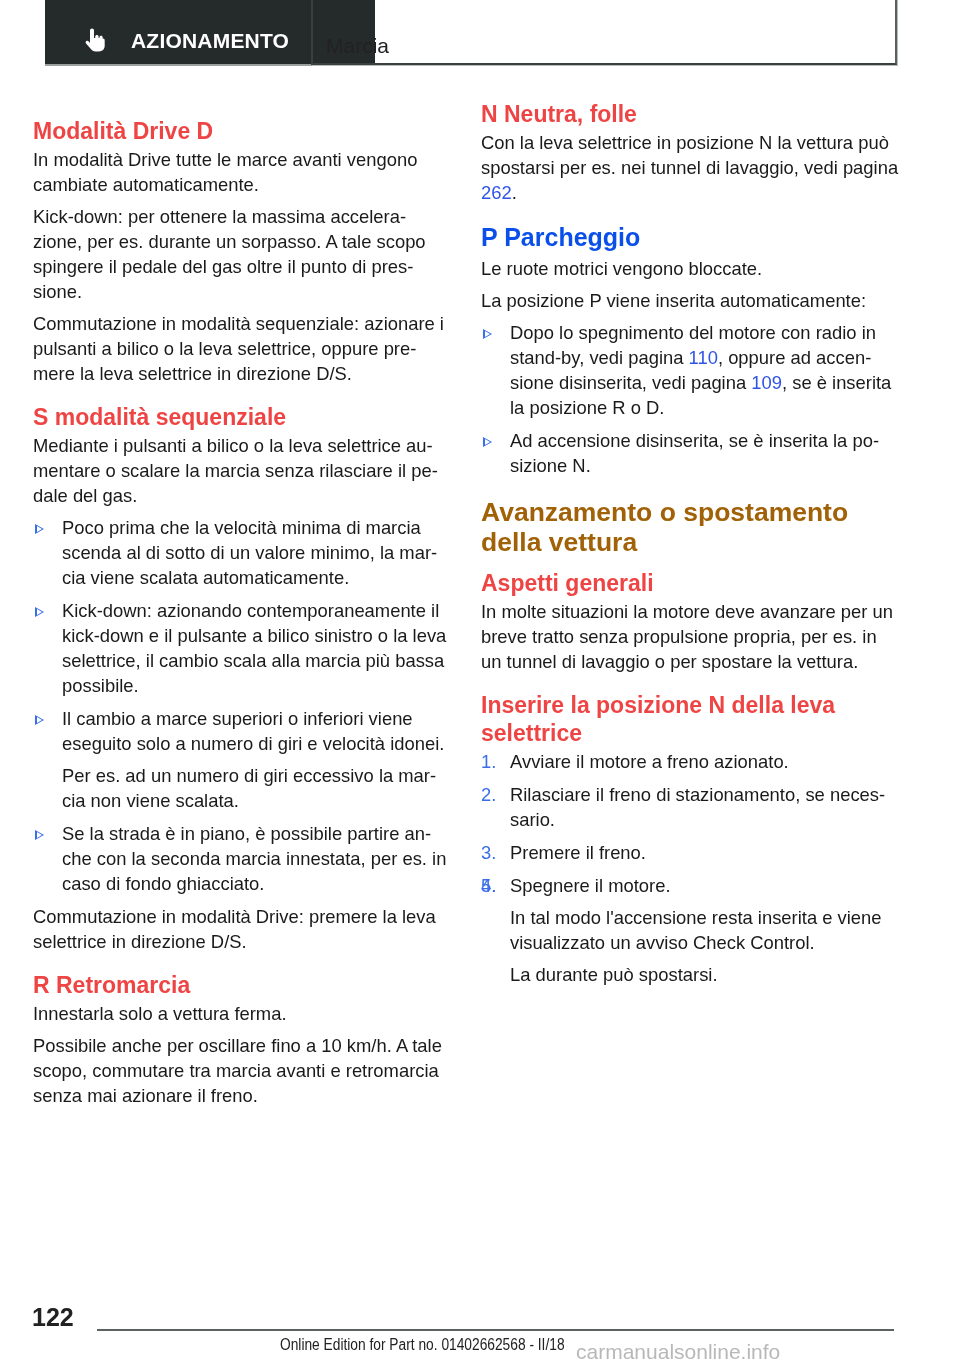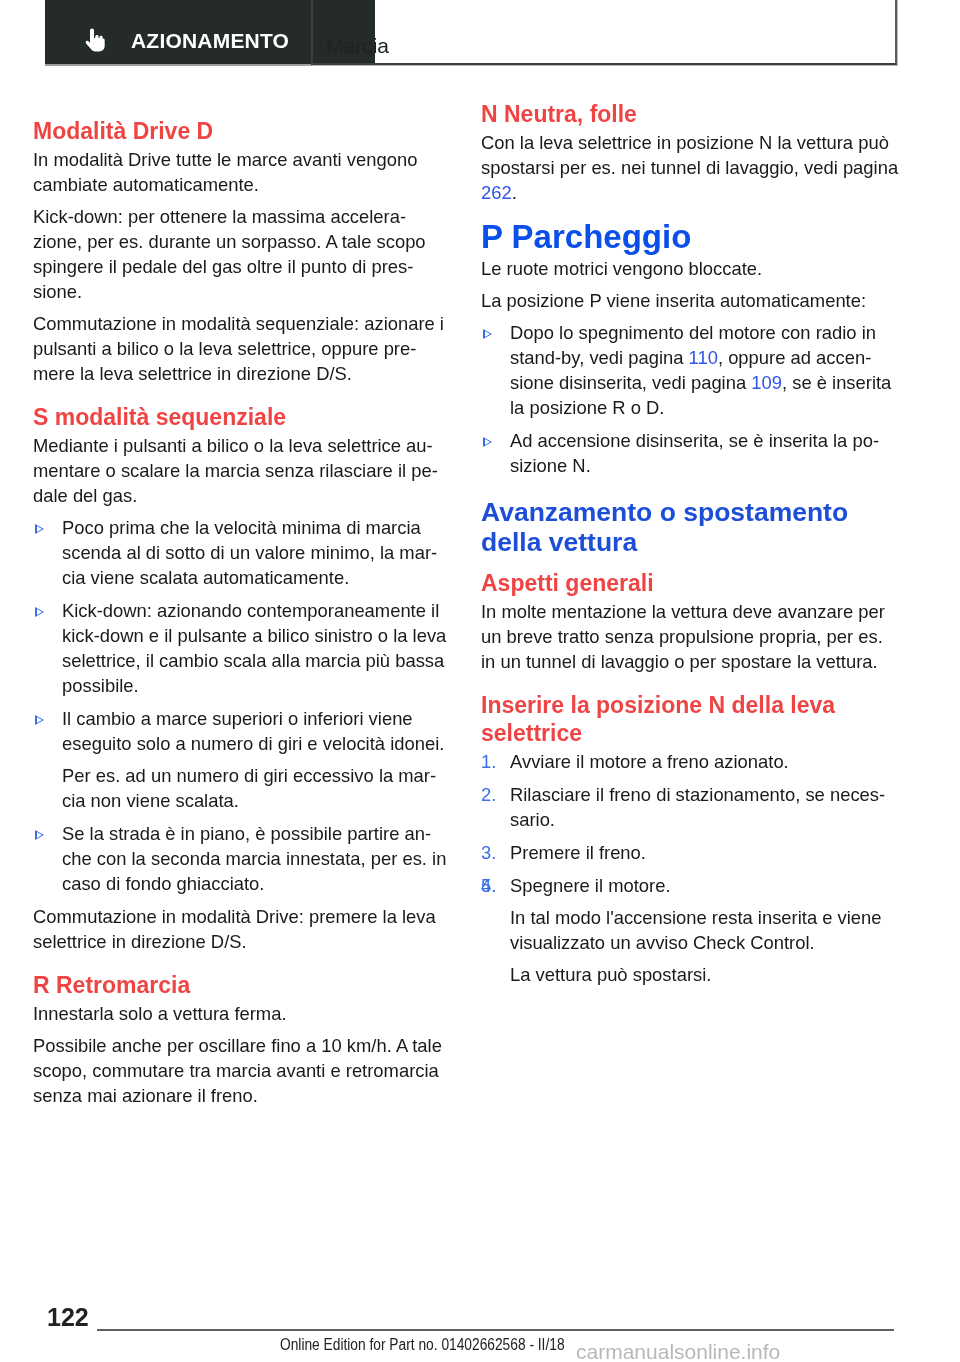--- a/index.html
+++ b/index.html
@@ -18,42 +18,42 @@
   .hdr-box-label { position: absolute; left: 13px; top: 36px; font-size: 21px; color: #222; }
 
   
   .col { position: absolute; top: 100px; font-size: 18.4px; line-height: 25px; }
   .col-left { left: 33px; width: 415px; }
   .col-right { left: 481px; width: 420px; }
 
   p { margin: 0 0 7px 0; }
   h2 { margin: 0; font-weight: bold; }
   .h-light { color: #ef4444; font-size: 23px; line-height: 28px; margin-top: 17px; margin-bottom: 2px; }
-  .h-dark  { color: #0a4fea; font-size: 33px; line-height: 30px; margin-top: 17px; margin-bottom: 4px; }
-  .h-big   { color: #1d4ed8; font-size: 26.5px; line-height: 30px; margin-top: 19px; margin-bottom: 12px; }
+  .h-dark  { color: #0a4fea; font-size: 25px; line-height: 30px; margin-top: 17px; margin-bottom: 4px; }
+  .h-big   { color: #a16207; font-size: 26.5px; line-height: 30px; margin-top: 19px; margin-bottom: 12px; }
   .first { margin-top: 0; }
 
   ul.tri { list-style: none; margin: 0 0 7px 0; padding: 0; }
   ul.tri li { position: relative; padding-left: 29px; margin-bottom: 8px; }
   ul.tri li .tri-icon { position: absolute; left: 2px; top: 9px; width: 0; height: 0;
                          border-top: 5px solid transparent; border-bottom: 5px solid transparent;
                          border-left: 9px solid #3a6ee8; }
   ul.tri li .tri-icon::after { content: ""; position: absolute; left: -7px; top: -3px; width: 0; height: 0;
                          border-top: 3px solid transparent; border-bottom: 3px solid transparent;
                          border-left: 5px solid #fff; }
   .sub-p { display: block; margin-top: 7px; }
 
   ol.num { list-style: none; margin: 0; padding: 0; }
   ol.num li { position: relative; padding-left: 29px; margin-bottom: 8px; }
   ol.num li .num-label { position: absolute; left: 0; top: 0; color: #3a6ee8; }
 
   .link { color: #2f54e6; }
 
   
-  .page-num { position: absolute; left: 47px; top: 1303px; font-size: 25px; font-weight: bold; color: #222; }
+  .page-num { position: absolute; left: 32px; top: 1303px; font-size: 25px; font-weight: bold; color: #222; }
   .footer-rule { position: absolute; left: 97px; top: 1329px; width: 797px; height: 2px; background: #5c6262; }
   .footer-text { position: absolute; left: 280px; top: 1336px; font-size: 16px; color: #222;
                  font-family: "Liberation Sans Narrow", "Liberation Sans", sans-serif; transform: scaleX(0.86); transform-origin: left top; white-space: nowrap; }
   .watermark { position: absolute; left: 576px; top: 1340px; font-size: 21px; color: #b8b8b8; white-space: nowrap; }
 </style>
 </head>
 <body>
 
 <div class="hdr-tab">
   <svg class="hdr-icon" viewBox="0 0 26 26">
@@ -113,31 +113,31 @@
       <span>Dopo lo spegnimento del motore con radio in stand-by, vedi pagina </span><span class="link">110</span><span>, oppure ad accen­sione disinserita, vedi pagina </span><span class="link">109</span><span>, se è inse­rita la posizione R o D.</span>
     </li>
     <li>
       <span class="tri-icon"></span>
       <span>Ad accensione disinserita, se è inserita la po­sizione N.</span>
     </li>
   </ul>
 
   <h2 class="h-big">Avanzamento o spostamento della vettura</h2>
   <h2 class="h-light" style="margin-top:0">Aspetti generali</h2>
-  <p>In molte mentazione la vettura deve avanzare per un breve tratto senza propulsione propria, per es. in un tunnel di lavaggio o per spostare la vettura.</p>
+  <p>In molte situazioni la motore deve avanzare per un breve tratto senza propulsione propria, per es. in un tunnel di lavaggio o per spostare la vettura.</p>
 
   <h2 class="h-light">Inserire la posizione N della leva selettrice</h2>
   <ol class="num">
     <li><span class="num-label">1.</span><span>Avviare il motore a freno azionato.</span></li>
     <li><span class="num-label">2.</span><span>Rilasciare il freno di stazionamento, se neces­sario.</span></li>
     <li><span class="num-label">3.</span><span>Premere il freno.</span></li>
     <li><span class="num-label">4.</span></li>
     <li><span class="num-label">5.</span><span>Spegnere il motore.</span>
       <span class="sub-p">In tal modo l'accensione resta inserita e viene visualizzato un avviso Check Control.</span>
-      <span class="sub-p">La vettura può spostarsi.</span>
+      <span class="sub-p">La durante può spostarsi.</span>
     </li>
   </ol>
 </div>
 
 <div class="page-num">122</div>
 <div class="footer-rule"></div>
 <div class="footer-text">Online Edition for Part no. 01402662568 - II/18</div>
 <div class="watermark">carmanualsonline.info</div>
 
 </body></html>

